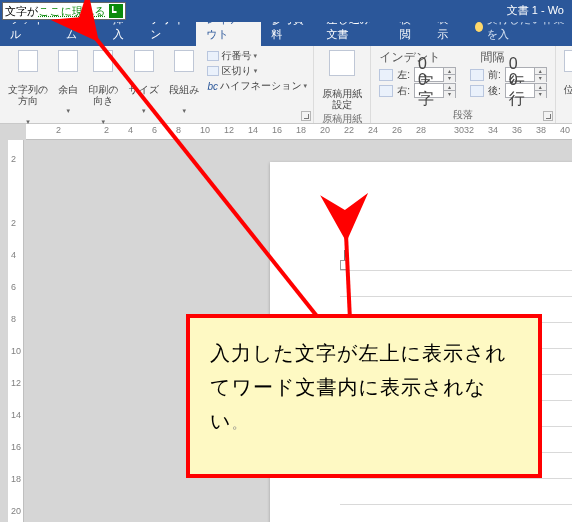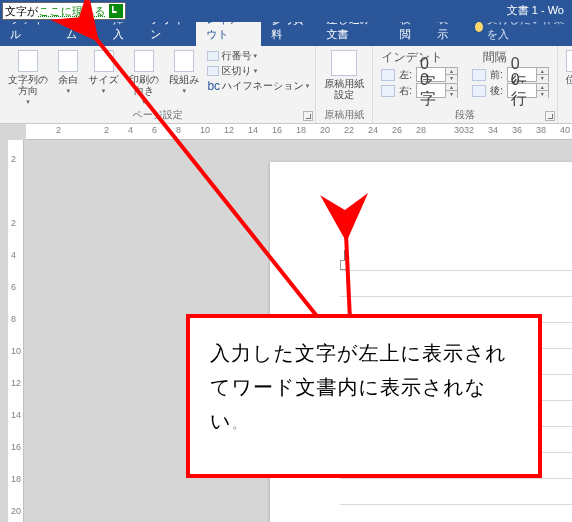--- a/index.html
+++ b/index.html
@@ -15,21 +15,21 @@
   .tabs { background: #2b579a; color: #fff; height: 24px; display: flex; align-items: flex-end; font-size: 11px; }
   .tab { padding: 4px 10px 4px; cursor: pointer; }
   .tab.active { background: #f3f3f3; color: #2b579a; }
   .tell-me { margin-left: 4px; display: flex; align-items: center; color: #d6e2f2; padding: 4px 6px; }
   .tell-me .bulb { width: 10px; height: 10px; background: #ffd86b; border-radius: 50%; margin-right: 4px; }
 
   .ribbon { background: #f3f3f3; height: 78px; display: flex; border-bottom: 1px solid #c9c9c9; font-size: 10px; color: #444; }
   .group { border-right: 1px solid #dcdcdc; padding: 3px 6px 1px; display: flex; flex-direction: column; justify-content: space-between; position: relative; }
   .group-label { text-align: center; color: #6b6b6b; font-size: 10px; padding-top: 1px; }
   .row { display: flex; align-items: flex-start; gap: 6px; }
-  .btn { display: flex; flex-direction: column; align-items: center; gap: 2px; padding: 1px 2px; }
+  .btn { display: flex; flex-direction: column; align-items: center; gap: 12px; padding: 1px 2px; }
   .btn .ic { width: 20px; height: 22px; background: #fff; border: 1px solid #bfc7d6; position: relative; }
   .btn .lbl { font-size: 10px; line-height: 11px; text-align: center; }
   .dd { font-size: 7px; color: #666; }
   .small-list { display: flex; flex-direction: column; gap: 1px; font-size: 10px; }
   .small-list div { white-space: nowrap; display: flex; align-items: center; gap: 2px; }
   .mini-ic { width: 12px; height: 10px; background: #eaf1fb; border: 1px solid #b9c6de; display: inline-block; }
 
   .indent-group { padding: 3px 8px 1px; }
   .indent-row { display: flex; align-items: center; gap: 4px; margin: 1px 0; }
   .indent-row .mini-ic { width: 14px; height: 12px; }
@@ -48,21 +48,21 @@
   .ruler-v { position: absolute; top: 16px; left: 8px; width: 16px; bottom: 0; background: #fff; border-right: 1px solid #bfbfbf; }
   .ruler-v .num { position: absolute; left: 3px; font-size: 9px; color: #808080; transform-origin: center; }
   .page { position: absolute; top: 38px; left: 270px; width: 400px; height: 460px; background: #fff; box-shadow: 0 1px 3px rgba(0,0,0,0.25); }
   .page .line { position: absolute; left: 70px; right: 0; height: 1px; background: #d9d9d9; }
   .cursor-mk { position: absolute; top: 94px; left: 70px; width: 10px; height: 14px; }
   .cursor-mk::before { content: ""; position: absolute; left: 4px; top: -6px; width: 1px; height: 10px; background: #777; }
   .cursor-mk::after { content: ""; position: absolute; left: 0; top: 4px; width: 5px; height: 8px; border: 1px solid #999; border-right: none; }
 
   
   .arrow-svg { position: absolute; top: 0; left: 0; width: 572px; height: 522px; pointer-events: none; }
-  .callout { position: absolute; left: 186px; top: 314px; width: 356px; height: 164px; border: 4px solid #ff0000; background: #ffffff; padding: 18px 20px; font-family: "Yu Mincho", "MS Mincho", serif; font-size: 20px; line-height: 34px; color: #000; letter-spacing: 1px; }
+  .callout { position: absolute; left: 186px; top: 314px; width: 356px; height: 164px; border: 4px solid #ff0000; background: #fef9c3; padding: 18px 20px; font-family: "Yu Mincho", "MS Mincho", serif; font-size: 20px; line-height: 34px; color: #000; letter-spacing: 1px; }
   .callout .punct { color: #888; font-size: 15px; }
 
   .dialog-launcher { position: absolute; right: 2px; bottom: 2px; width: 10px; height: 10px; border: 1px solid #b6b6b6; }
   .dialog-launcher::after { content: ""; position: absolute; right: 1px; bottom: 1px; width: 4px; height: 4px; border-right: 1px solid #777; border-bottom: 1px solid #777; }
 </style>
 </head>
 <body>
 
 <div class="titlebar">
   <div class="ime-box">
@@ -99,47 +99,47 @@
 方向</span>
         <span class="dd">▾</span>
       </div>
       <div class="btn">
         <span class="ic"></span>
         <span class="lbl">余白</span>
         <span class="dd">▾</span>
       </div>
       <div class="btn">
         <span class="ic"></span>
-        <span class="lbl">サイズ</span>
-        <span class="dd">▾</span>
-      </div>
-      <div class="btn">
-        <span class="ic"></span>
         <span class="lbl" style="white-space:pre;">印刷の
 向き</span>
+        <span class="dd">▾</span>
+      </div>
+      <div class="btn">
+        <span class="ic"></span>
+        <span class="lbl">サイズ</span>
         <span class="dd">▾</span>
       </div>
       <div class="btn">
         <span class="ic"></span>
         <span class="lbl">段組み</span>
         <span class="dd">▾</span>
       </div>
       <div class="small-list">
         <div>
             <span class="mini-ic"></span>
             <span>行番号</span>
             <span class="dd">▾</span>
           </div>
         <div>
             <span class="mini-ic"></span>
             <span>区切り</span>
             <span class="dd">▾</span>
           </div>
         <div>
-            <span style="font-size:12px;color:#2b579a;">bc</span>
+            <span style="font-size:10px;color:#2b579a;font-style:italic;">bc</span>
             <span>ハイフネーション</span>
             <span class="dd">▾</span>
           </div>
       </div>
     </div>
     <div class="group-label">ページ設定</div>
     <div class="dialog-launcher"></div>
   </div>
 
   <div class="group">

